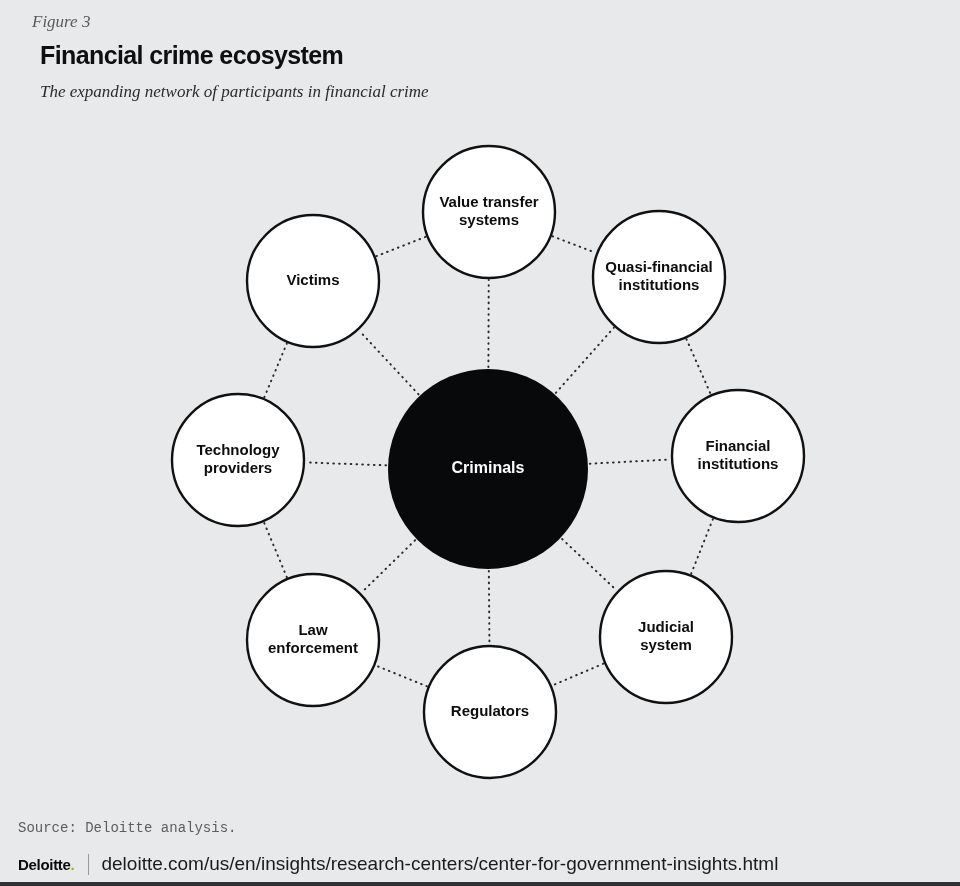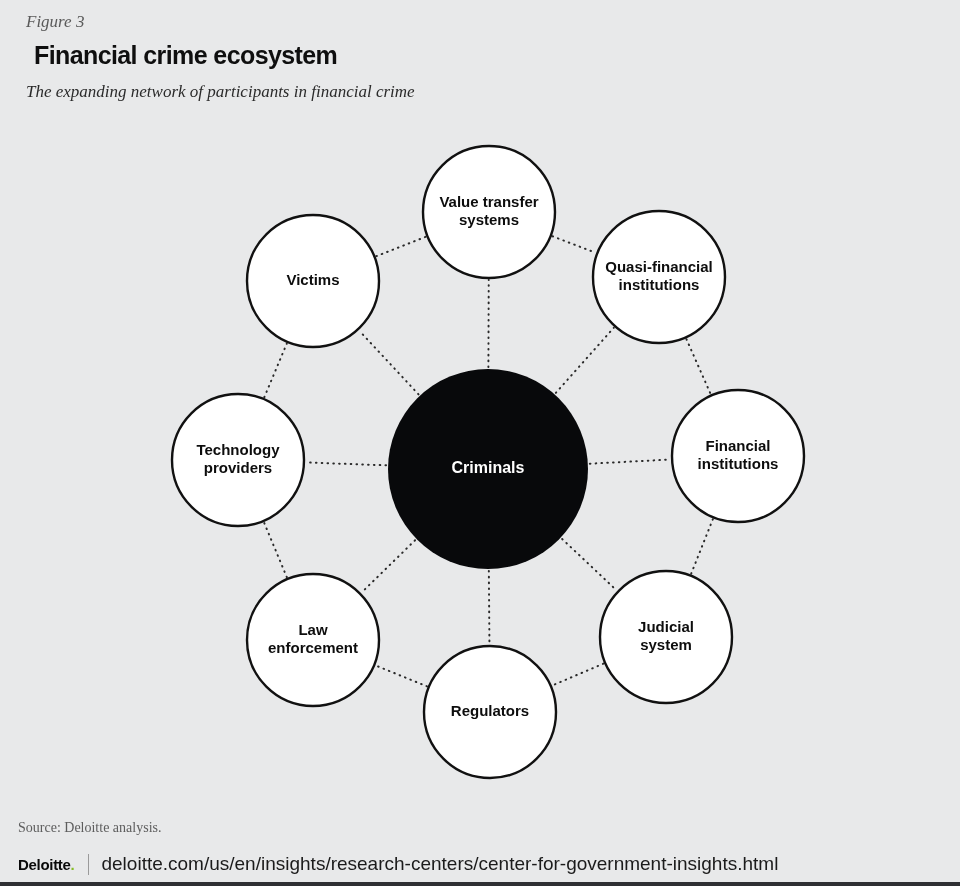--- a/index.html
+++ b/index.html
@@ -11,21 +11,21 @@
     height: 886px;
     background: #e8e9ea;
     font-family: "Liberation Sans", sans-serif;
     overflow: hidden;
     position: relative;
   }
 
   
   .header {
     position: absolute;
-    left: 26px;
+    left: 32px;
     top: 12px;
     width: 900px;
   }
   .figure-label {
     font-family: "Liberation Serif", serif;
     font-style: italic;
     font-size: 17px;
     color: #5a5a5a;
     line-height: 1.2;
     margin: 0 0 10px 0;
@@ -37,21 +37,21 @@
     letter-spacing: -0.6px;
     color: #0f0f0f;
     margin: 0 0 12px 8px;
     line-height: 1.1;
   }
   .figure-subtitle {
     font-family: "Liberation Serif", serif;
     font-style: italic;
     font-size: 17px;
     color: #2b2b2b;
-    margin: 0;
+    margin: 8px;
     line-height: 1.2;
   }
 
   
   .diagram-wrap {
     position: absolute;
     left: 8px;
     top: 128px;
     width: 960px;
     height: 680px;
@@ -93,21 +93,21 @@
     fill: #ffffff;
     text-anchor: middle;
     dominant-baseline: middle;
   }
 
   
   .source-line {
     position: absolute;
     left: 18px;
     top: 820px;
-    font-family: Liberation Serif, serif;
+    font-family: Liberation Mono, monospace;
     font-size: 14px;
     color: #5d5d5d;
   }
   .brandbar {
     position: absolute;
     left: 18px;
     top: 852px;
     display: flex;
     align-items: center;
     height: 24px;

